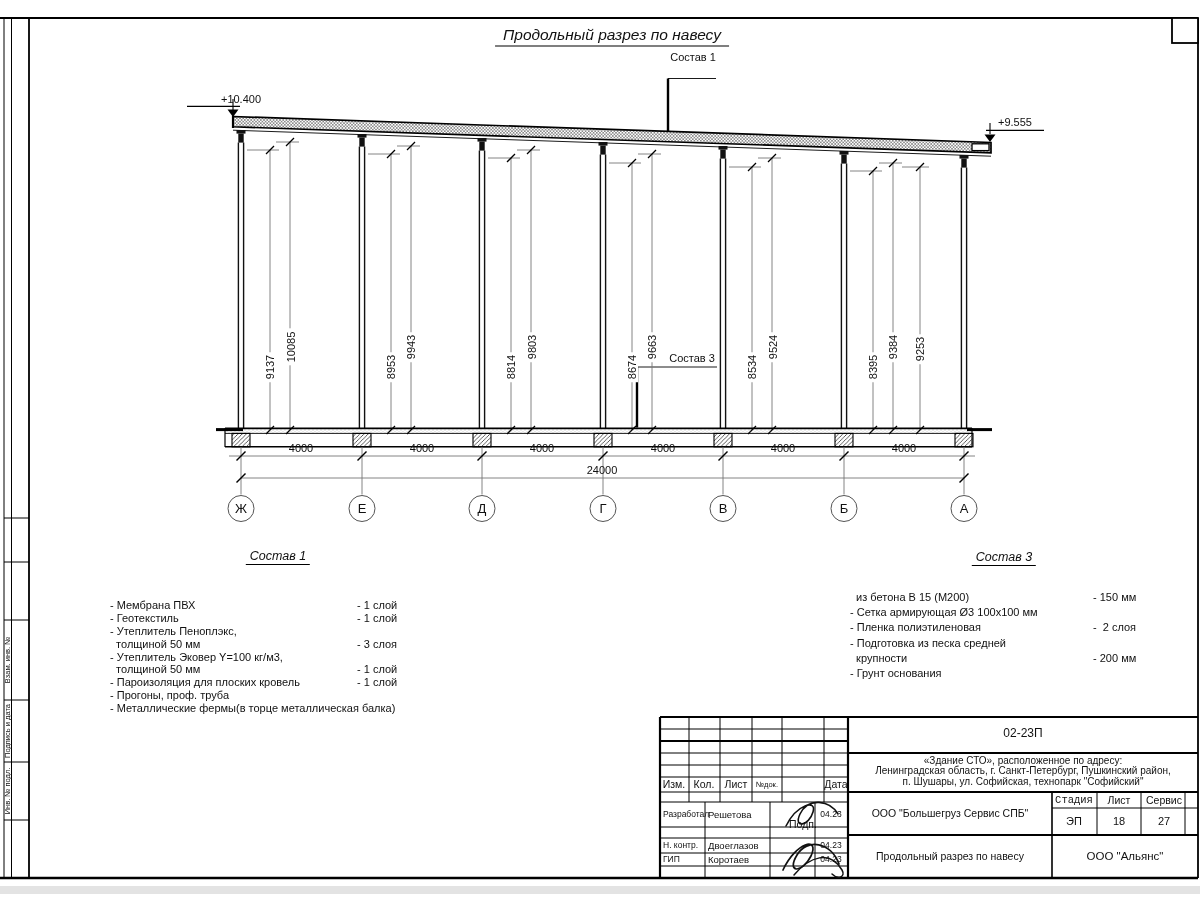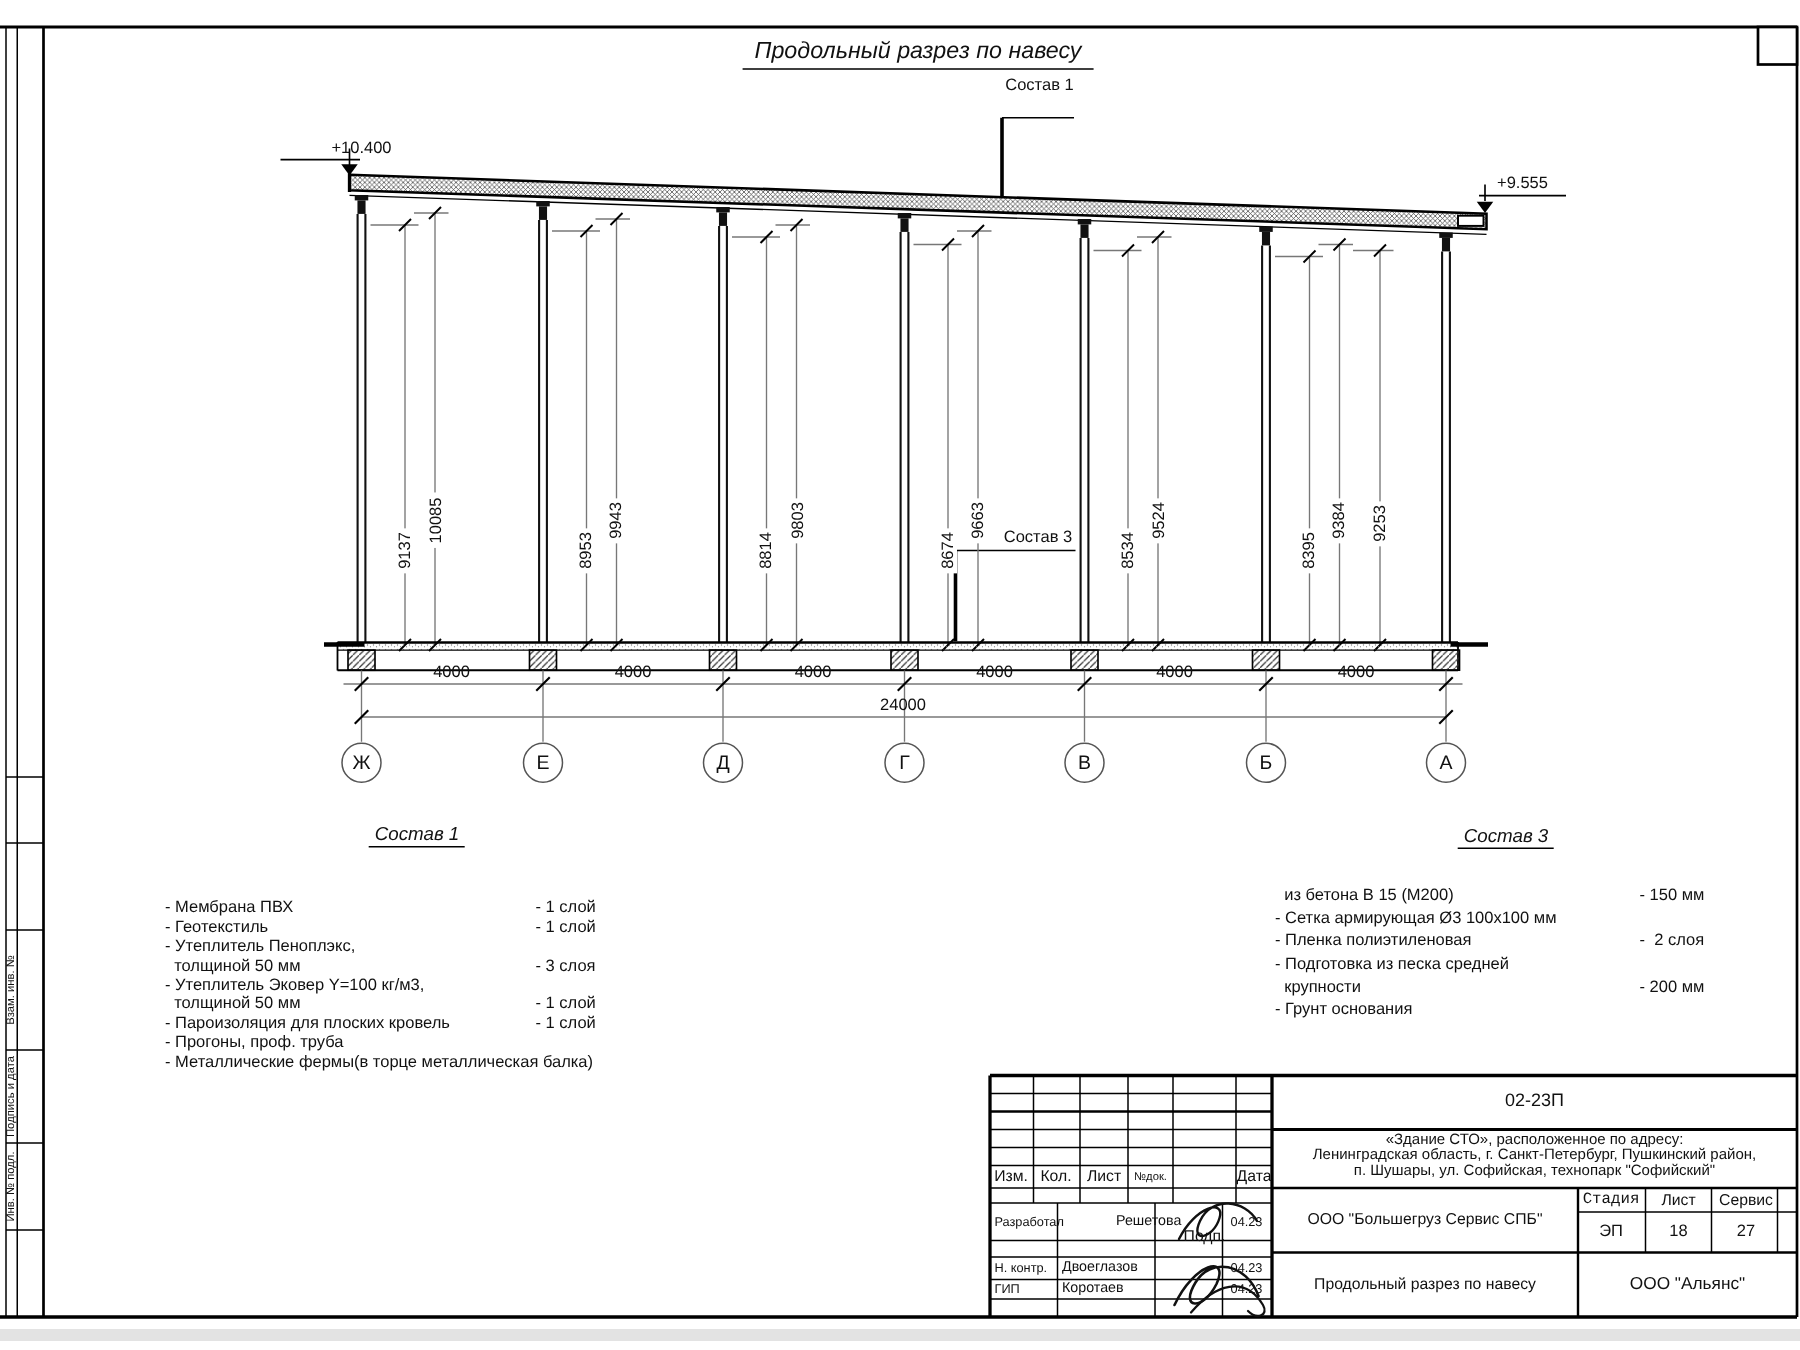--- a/index.html
+++ b/index.html
@@ -389,21 +389,21 @@
 <div class="strip-label" style="left:7px;top:791px;">Инв. № подл.</div>
 
 <div class="t tb-h" style="left:674px;top:784px;">Изм.</div>
 <div class="t tb-h" style="left:704px;top:784px;">Кол.</div>
 <div class="t tb-h" style="left:736px;top:784px;">Лист</div>
 <div class="t tb-hs" style="left:767px;top:784px;">№док.</div>
 <div class="t tb-h" style="left:803px;top:784px;margin-top:40px;">Подп.</div>
 <div class="t tb-h" style="left:836px;top:784px;">Дата</div>
 
 <div class="tl tb-s" style="left:663px;top:814px;">Разработал</div>
-<div class="tl tb-n" style="left:708px;top:814px;margin-left:36px;">Решетова</div>
+<div class="tl tb-n" style="left:708px;top:814px;">Решетова</div>
 <div class="t tb-s" style="left:831px;top:814px;">04.23</div>
 <div class="tl tb-s" style="left:663px;top:845px;">Н. контр.</div>
 <div class="tl tb-n" style="left:708px;top:845px;">Двоеглазов</div>
 <div class="t tb-s" style="left:831px;top:845px;">04.23</div>
 <div class="tl tb-s" style="left:663px;top:859px;">ГИП</div>
 <div class="tl tb-n" style="left:708px;top:859px;">Коротаев</div>
 <div class="t tb-s" style="left:831px;top:859px;">04.23</div>
 
 <div class="t tb-doc" style="left:1023px;top:733px;">02-23П</div>
 <div class="t tb-m" style="left:1023px;top:760px;">«Здание СТО», расположенное по адресу:</div>

